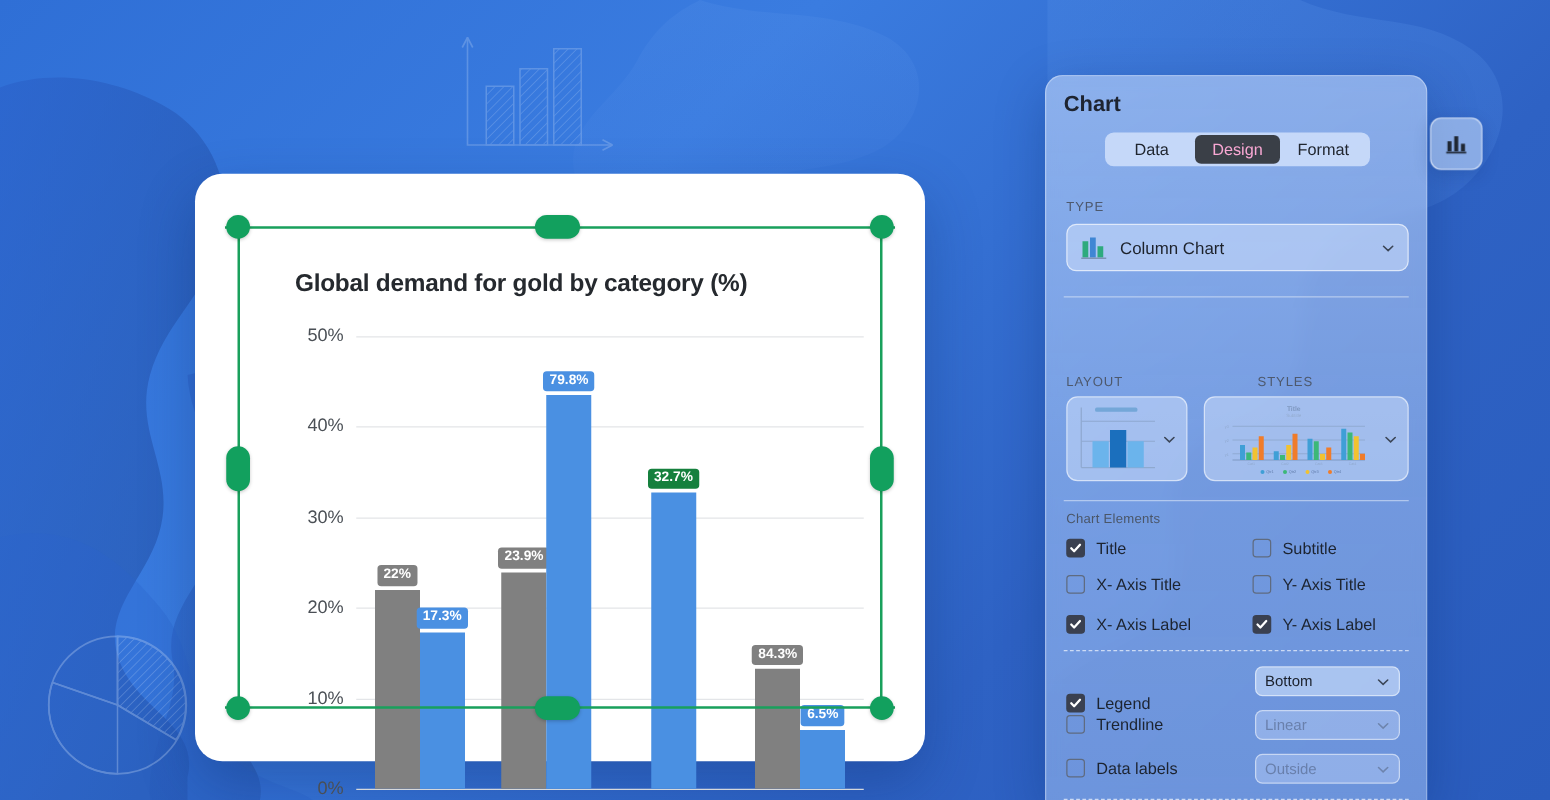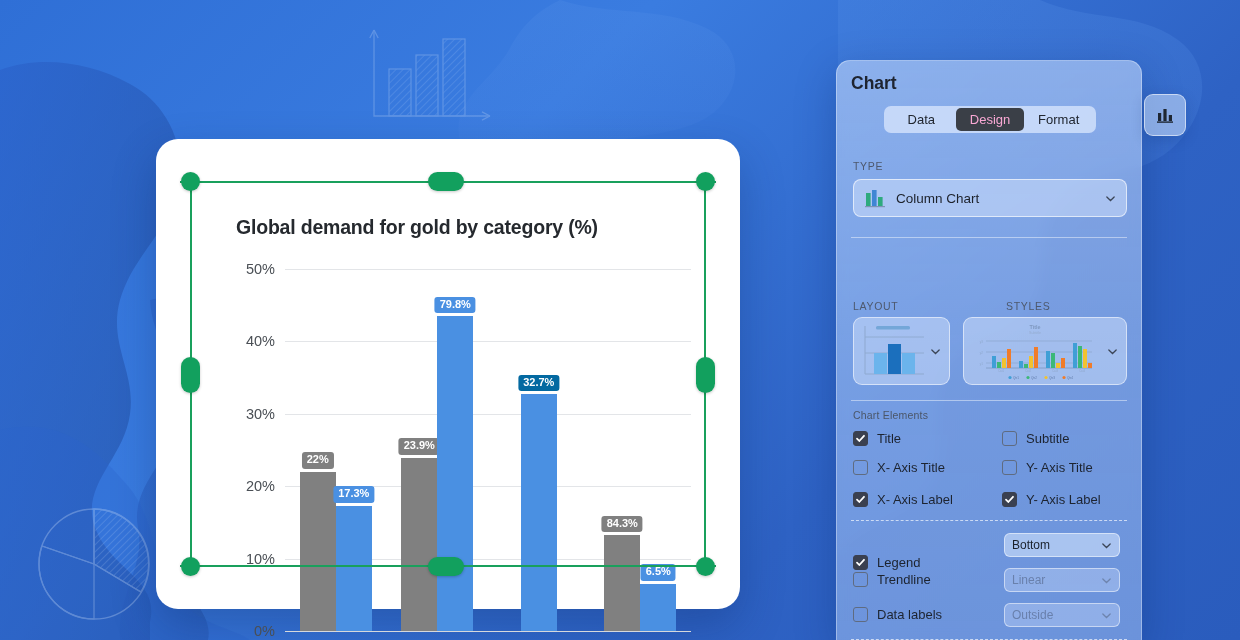--- a/index.html
+++ b/index.html
@@ -235,21 +235,21 @@
             <div class="dlabel" style="background: rgb(128, 128, 128);">23.9%</div>
           </div>
           <div class="bar" style="height: 314.94px;">
             <div class="fill" style="background: rgb(74, 144, 226);"></div>
             <div class="dlabel" style="background: rgb(74, 144, 226);">79.8%</div>
           </div>
         </div>
         <div class="group" style="left: 203px; width: 101.5px; height: 362px;">
           <div class="bar" style="height: 236.748px;">
             <div class="fill" style="background: rgb(74, 144, 226);"></div>
-            <div class="dlabel" style="background: #0369a1;">32.7%</div>
+            <div class="dlabel" style="background: #15803d;">32.7%</div>
           </div>
         </div>
         <div class="group" style="left: 304.5px; width: 101.5px; height: 362px;">
           <div class="bar" style="height: 95.568px;">
             <div class="fill" style="background: rgb(128, 128, 128);"></div>
             <div class="dlabel" style="background: rgb(128, 128, 128);">84.3%</div>
           </div>
           <div class="bar" style="height: 47.06px;">
             <div class="fill" style="background: rgb(74, 144, 226);"></div>
             <div class="dlabel" style="background: rgb(74, 144, 226);">6.5%</div>

